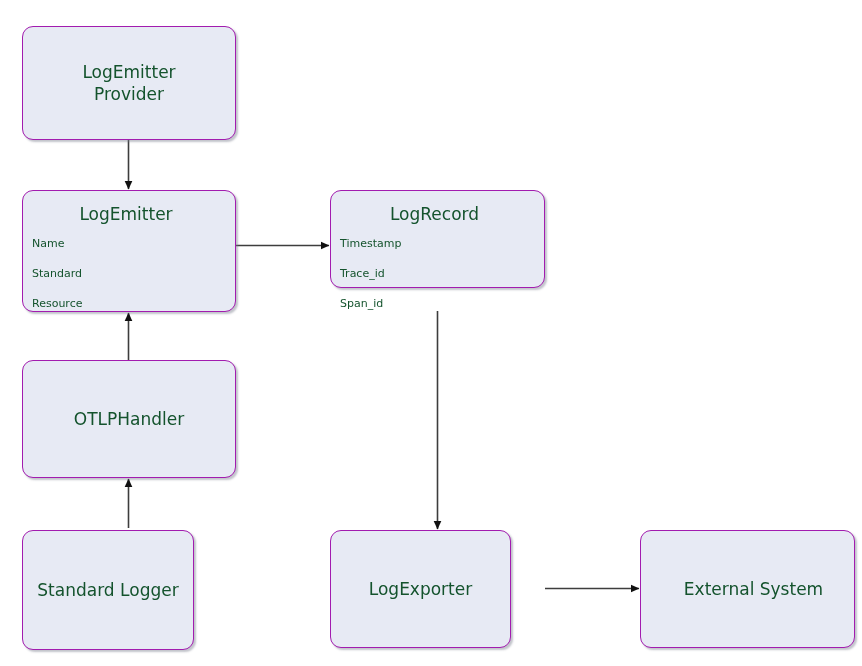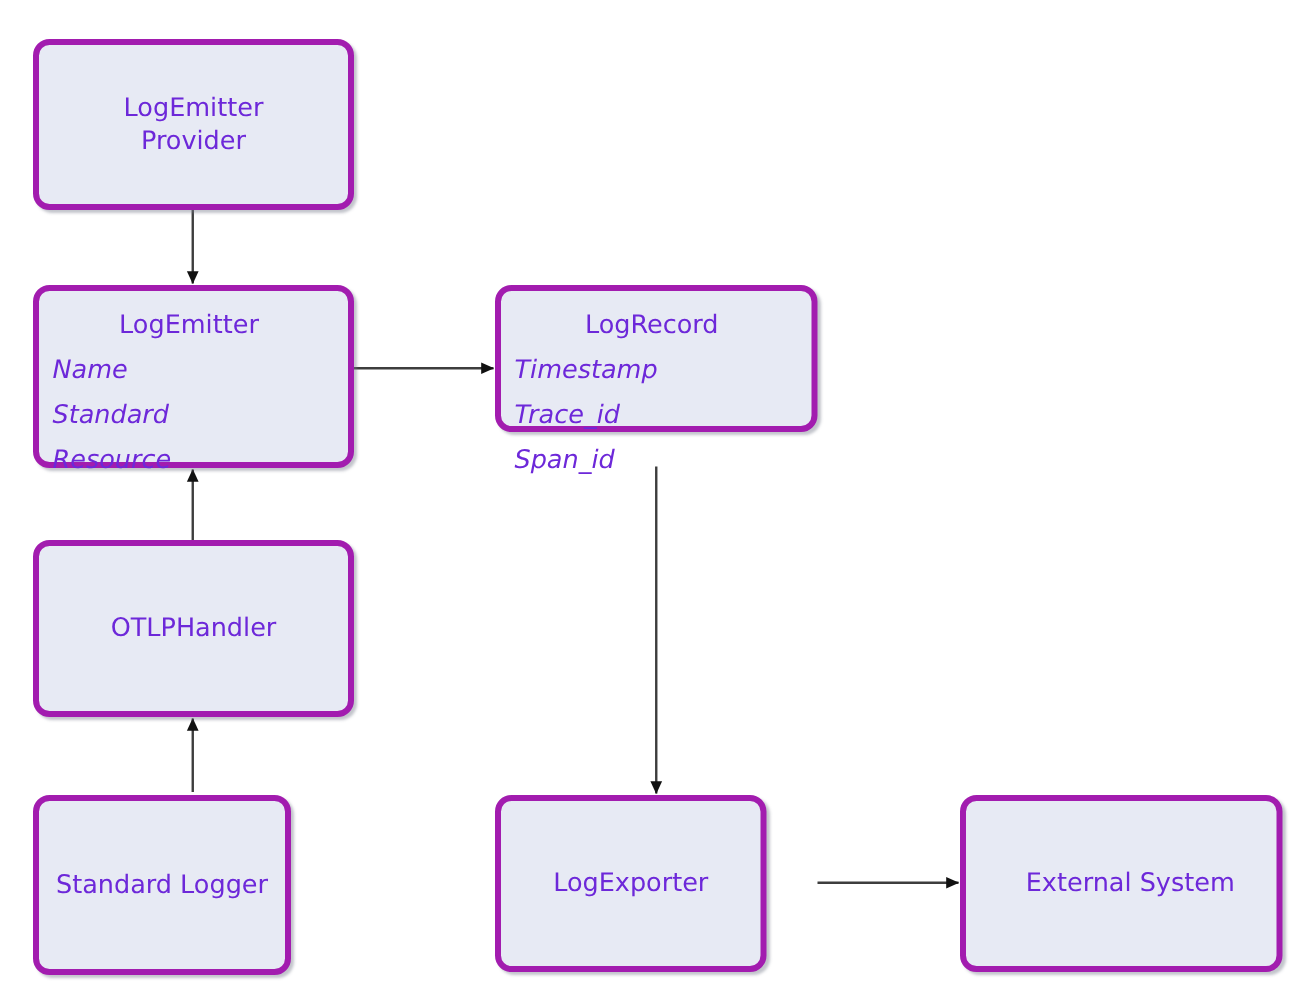--- a/index.html
+++ b/index.html
@@ -12,24 +12,24 @@
     width: 862px;
     height: 666px;
     background: #ffffff;
     overflow: hidden;
     font-family: "DejaVu Sans", "Liberation Sans", sans-serif;
   }
   .node {
     position: absolute;
     box-sizing: border-box;
     background: #e7eaf4;
-    border: 4px solid #a21caf;
+    border: 1px solid #a21caf;
     border-radius: 11px;
     box-shadow: 2px 2px 2px rgba(120,125,140,0.45);
-    color: #6d28d9;
+    color: #14532d;
   }
   
   .node.simple {
     display: flex;
     align-items: center;
     justify-content: center;
   }
   .node.simple .label {
     font-size: 17px;
     line-height: 22px;
@@ -47,23 +47,22 @@
     line-height: 30px;
     padding-right: 6px;
   }
   .node.record .fields {
     display: block;
     padding-left: 9px;
   }
   .node.record .field {
     display: block;
     text-align: left;
-    font-size: 17px;
+    font-size: 11px;
     line-height: 30px;
-    font-style: italic;
   }
   .edge-layer {
     position: absolute;
     left: 0;
     top: 0;
     width: 862px;
     height: 666px;
     pointer-events: none;
   }
 </style>

